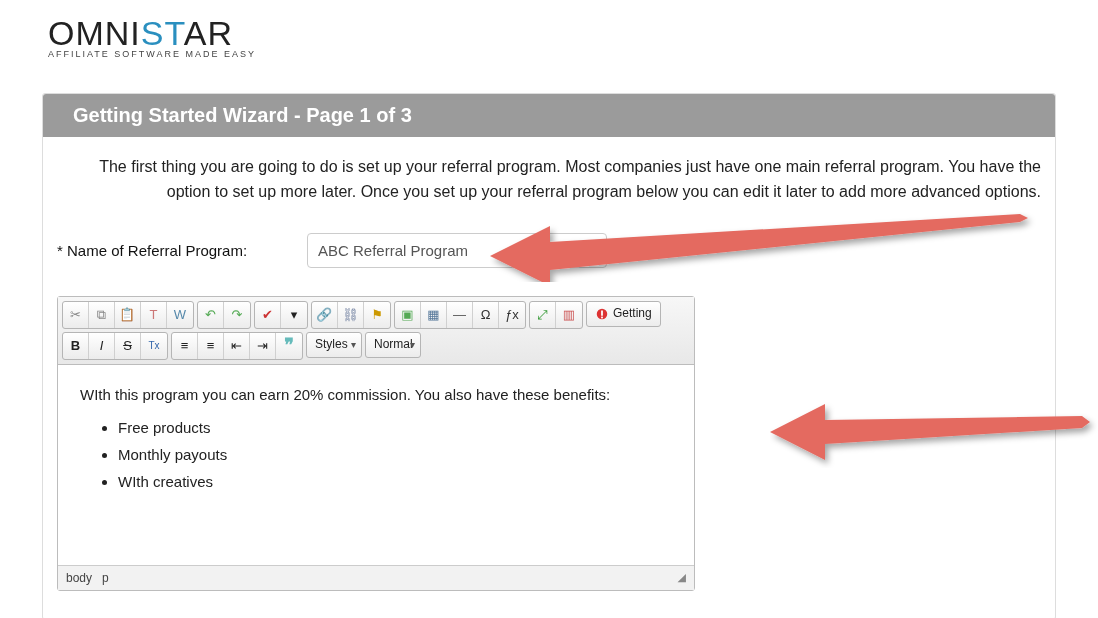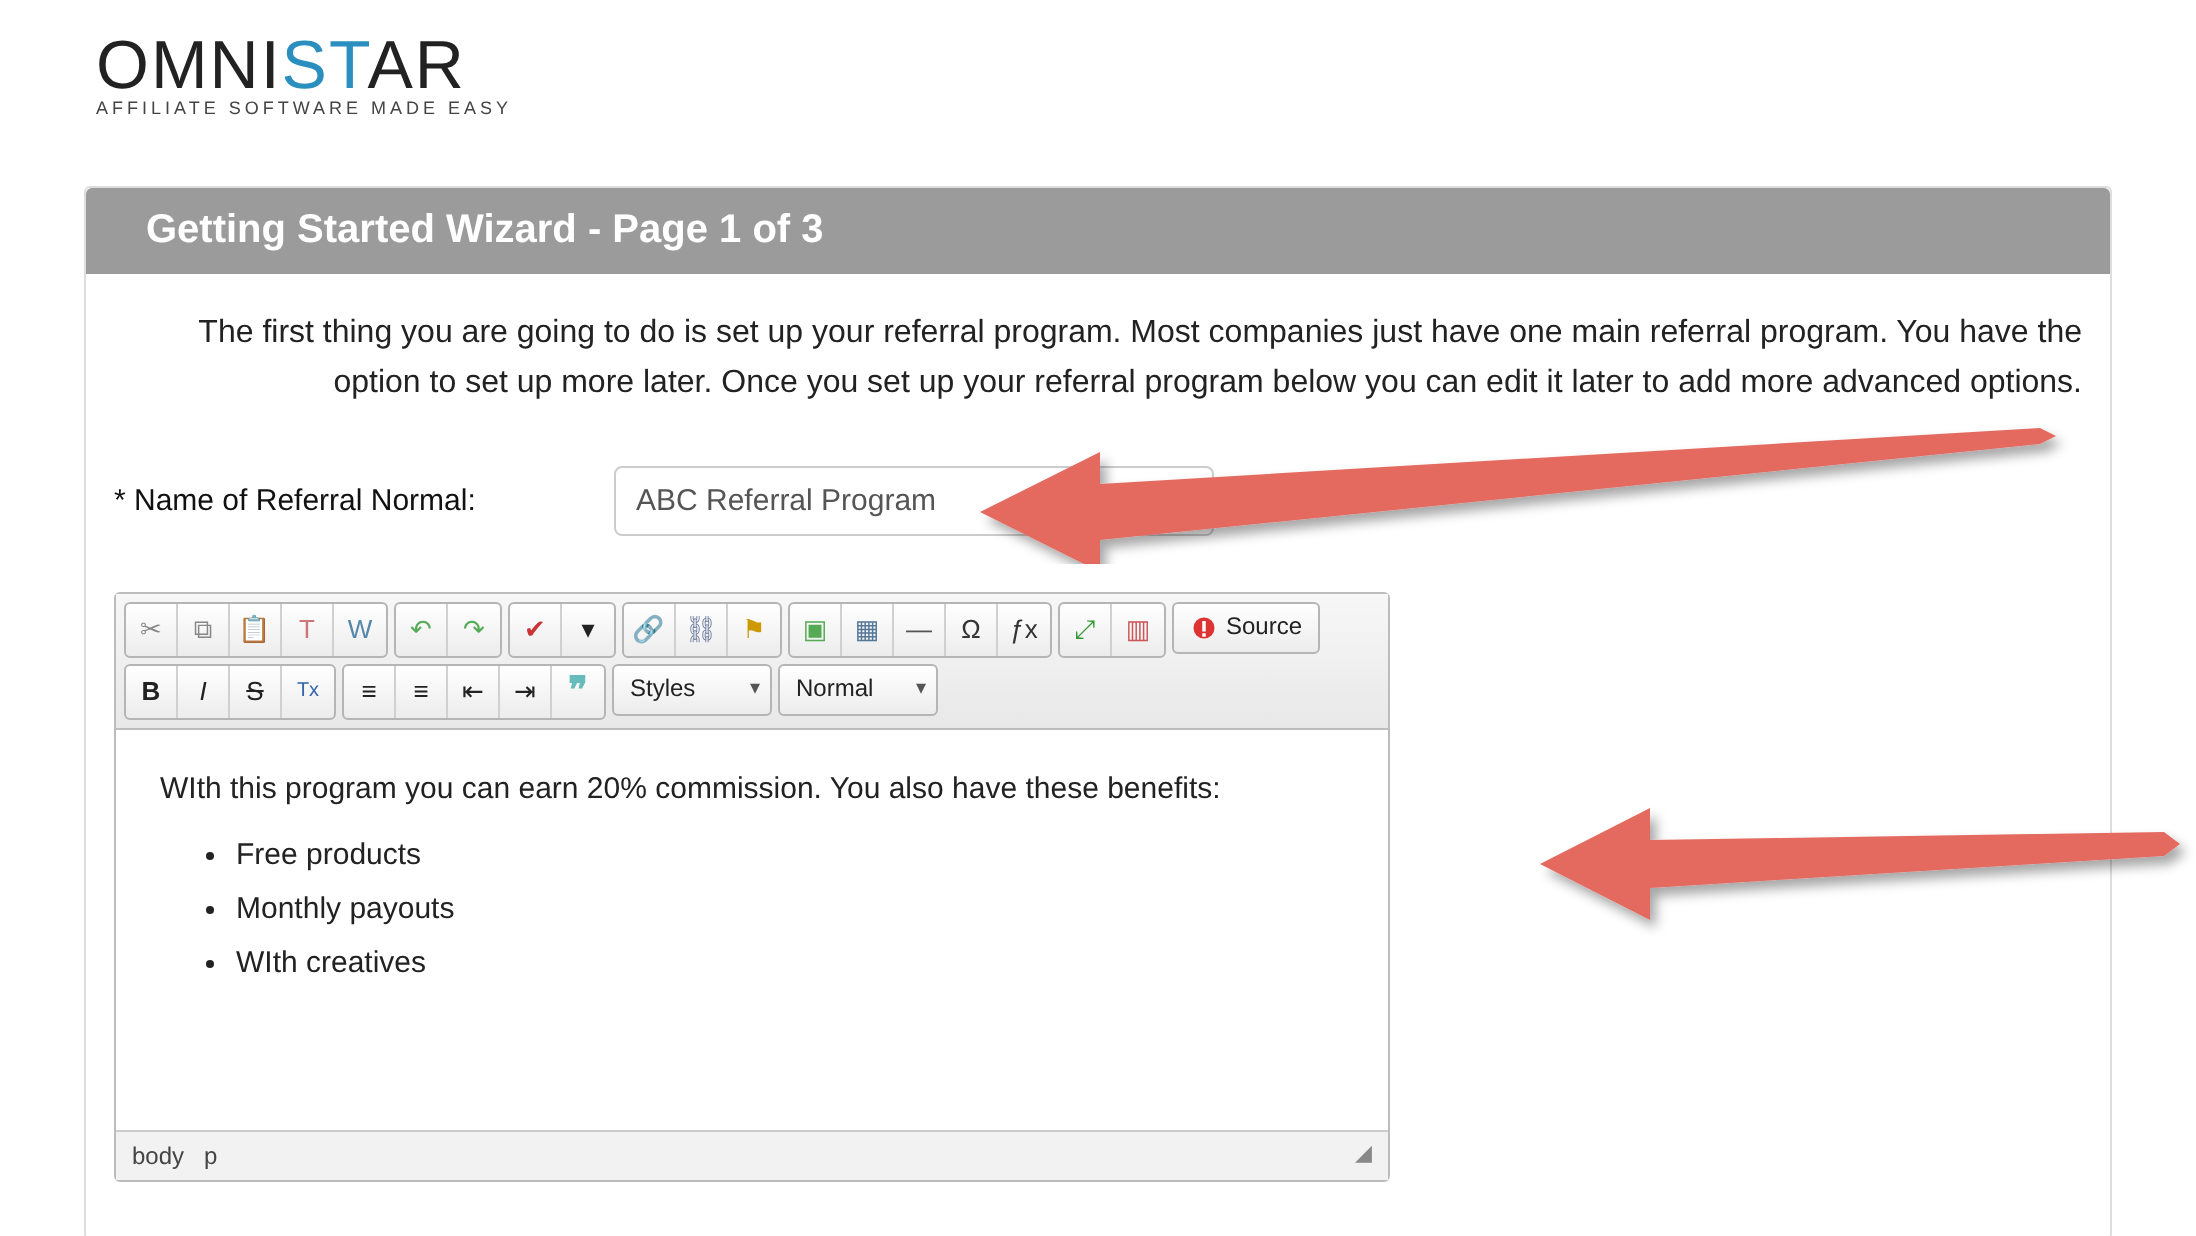--- a/index.html
+++ b/index.html
@@ -121,21 +121,21 @@
   .tb-select {
     height:26px;
     border:1px solid #b5b5b5;
     border-radius:3px;
     background:linear-gradient(#ffffff,#ececec);
     font-size:12px;
     display:flex; align-items:center;
     padding:0 18px 0 8px;
     position:relative;
     cursor:pointer;
-    width:80px;
+    width:56px;
   }
   .tb-select::after {
     content:"▾";
     position:absolute; right:5px; top:4px;
     font-size:10px; color:#555;
   }
   .source-btn {
     display:flex; align-items:center; gap:4px;
     height:26px; padding:0 8px;
     border:1px solid #b5b5b5; border-radius:3px;
@@ -190,21 +190,21 @@
     </div>
     <div class="logo-sub">AFFILIATE SOFTWARE MADE EASY</div>
   </div>
 
   <div class="panel">
     <div class="panel-header">Getting Started Wizard - Page 1 of 3</div>
     <div class="panel-body">
       <div class="intro">The first thing you are going to do is set up your referral program. Most companies just have one main referral program. You have the option to set up more later. Once you set up your referral program below you can edit it later to add more advanced options.</div>
 
       <div class="form-row">
-        <div class="form-label">* Name of Referral Normal:</div>
+        <div class="form-label">* Name of Referral Program:</div>
         <input class="text-input" type="text" value="ABC Referral Program" style="">
       </div>
 
       <div class="form-row">
 
         <div class="editor">
           <div class="editor-toolbar">
 
             <div class="tb-row">
               <div class="tb-group">
@@ -237,21 +237,21 @@
               <div class="tb-group">
                 <div class="tb-btn ic-max">⤢</div>
                 <div class="tb-btn ic-blocks">▥</div>
               </div>
               <div class="source-btn">
                 <svg viewBox="0 0 16 16">
                     <circle cx="8" cy="8" r="6" fill="#d33"></circle>
                     <rect x="7" y="4" width="2" height="6" fill="#fff"></rect>
                     <rect x="7" y="11" width="2" height="2" fill="#fff"></rect>
                   </svg>
-                <span>Source</span>
+                <span>Getting</span>
               </div>
             </div>
 
             <div class="tb-row">
               <div class="tb-group">
                 <div class="tb-btn ic-b">B</div>
                 <div class="tb-btn ic-i">I</div>
                 <div class="tb-btn ic-s">S</div>
                 <div class="tb-btn ic-tag">Tx</div>
               </div>

